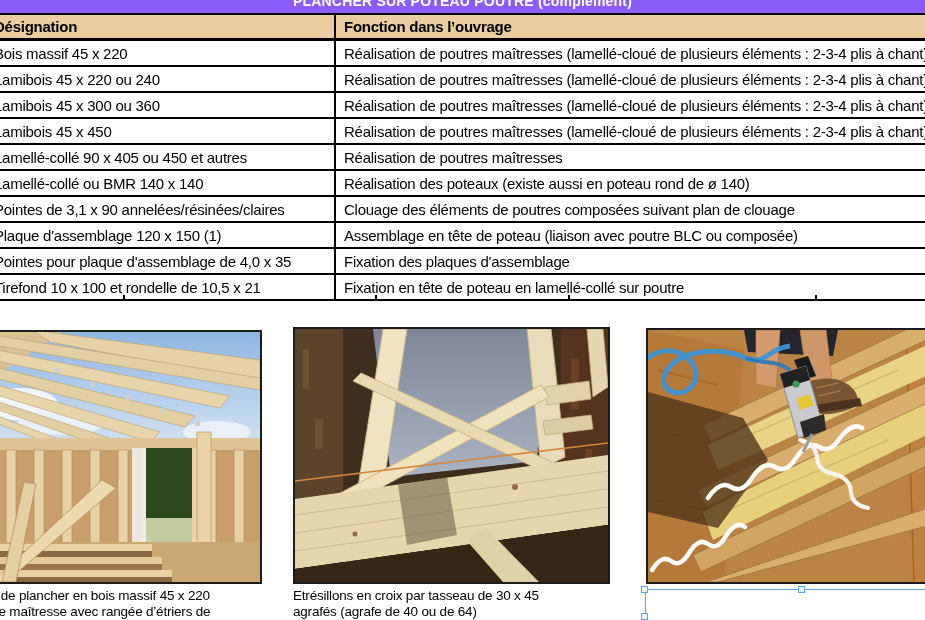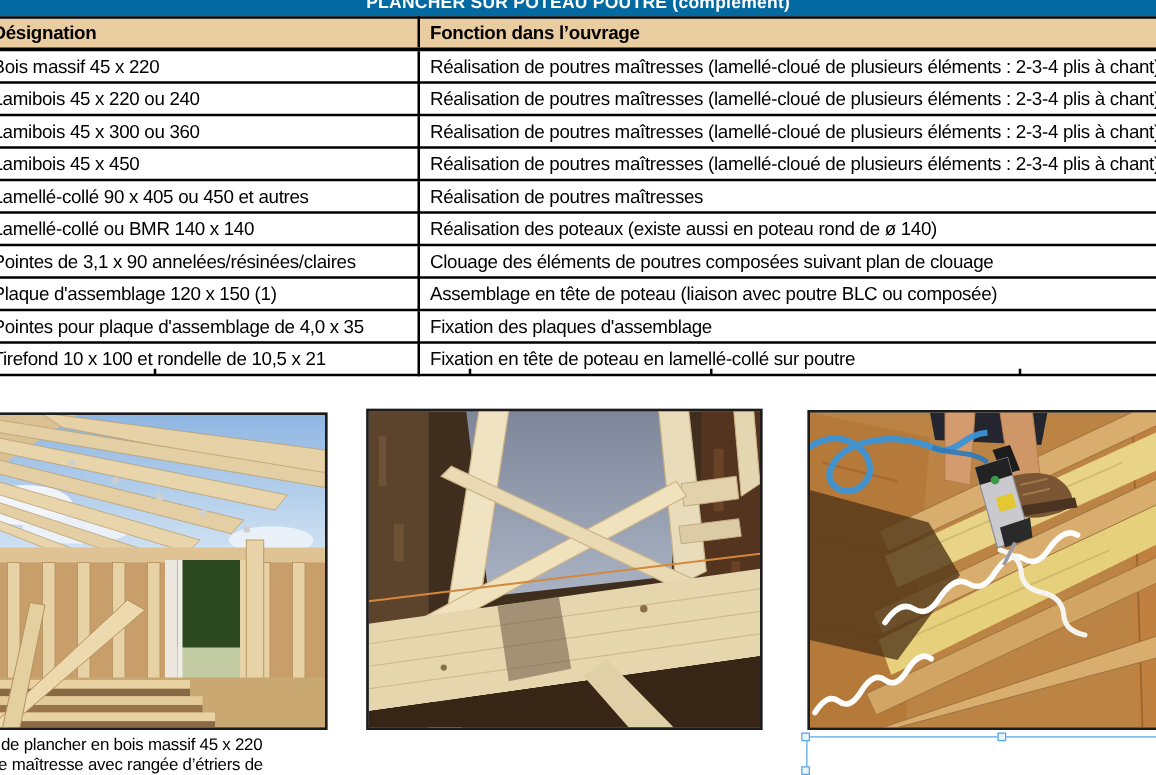--- a/index.html
+++ b/index.html
@@ -1,20 +1,20 @@
 <!DOCTYPE html>
 <html><head>
 <meta charset="utf-8">
 <style>
   html,body{margin:0;padding:0;background:#fff;}
   #page{position:relative;width:925px;height:620px;overflow:hidden;background:#fff;
         font-family:"Liberation Sans", sans-serif;color:#000;}
 
   
-  #titlebar{position:absolute;left:0;top:0;width:925px;height:13px;background:#0369a1;overflow:hidden;}
+  #titlebar{position:absolute;left:0;top:0;width:925px;height:13px;background:#8b5cf6;overflow:hidden;}
   #titlebar span{position:absolute;top:-7px;left:0;width:100%;text-align:center;
         color:#fff;font-weight:bold;font-size:14px;letter-spacing:.2px;white-space:nowrap;}
 
   
   #tableWrap{position:absolute;left:-14px;top:13px;}
   table{border-collapse:collapse;table-layout:fixed;width:1060px;}
   td{border:2px solid #000;height:24px;font-size:15px;letter-spacing:-0.25px;
      padding:0 0 0 6px;white-space:nowrap;overflow:hidden;vertical-align:middle;}
   tr.hdr td{background:#e9cc9f;font-weight:bold;border-bottom:3px solid #000;height:23px;}
   td.c2{padding-left:8px;}
@@ -261,20 +261,24 @@
 
       <path d="M-6,32 C 28,2 62,40 42,58 C 30,70 8,58 18,42 C 30,20 72,16 98,28 C 118,36 120,18 142,16" fill="none" stroke="#3c93d6" stroke-width="5" opacity="0.95"></path>
       <path d="M98,28 C 112,34 130,30 142,40" fill="none" stroke="#2f7ab8" stroke-width="4" opacity="0.9"></path>
     </svg>
   </div>
 
   <div class="caption" id="cap1">
     <div>Solivage de plancher en bois massif 45 x 220</div>
     <div>sur poutre maîtresse avec rangée d’étriers de</div>
   </div>
+  <div class="caption" id="cap2">
+    <div>Etrésillons en croix par tasseau de 30 x 45</div>
+    <div>agrafés (agrafe de 40 ou de 64)</div>
+  </div>
 
   <div class="sel-line-top"></div>
   <div class="sel-line-left"></div>
   <div class="sel-handle" id="h-tl"></div>
   <div class="sel-handle" id="h-tm"></div>
   <div class="sel-handle" id="h-ml"></div>
 
 </div>
 
 </body></html>

